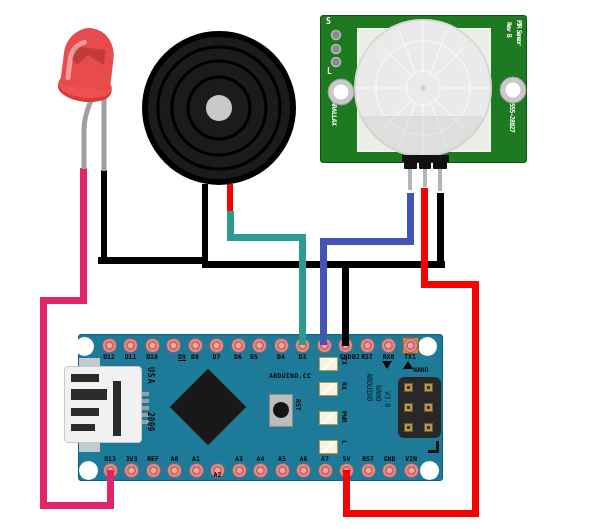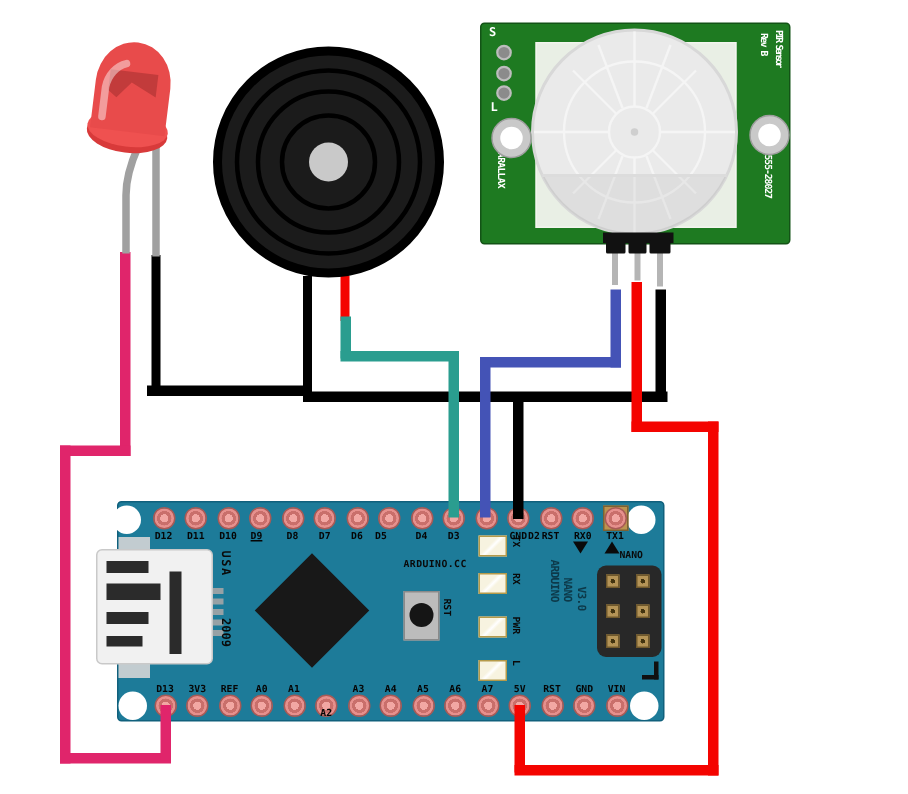--- a/index.html
+++ b/index.html
@@ -132,21 +132,21 @@
     <div class="corner-mark"></div>
 
     <div id="nano-pins-top">
         <div class="pad" style="left: 101.5px; top: 337.5px;"></div>
         <div class="pinlabel" style="left: 98px; top: 353px;">D12</div>
         <div class="pad" style="left: 123px; top: 337.5px;"></div>
         <div class="pinlabel" style="left: 119.5px; top: 353px;">D11</div>
         <div class="pad" style="left: 144.5px; top: 337.5px;"></div>
         <div class="pinlabel" style="left: 141px; top: 353px;">D10</div>
         <div class="pad" style="left: 166px; top: 337.5px;"></div>
-        <div class="pinlabel" style="left: 160px; top: 353px; text-decoration: underline;">D9</div>
+        <div class="pinlabel" style="left: 171px; top: 353px; text-decoration: underline;">D9</div>
         <div class="pad" style="left: 187.5px; top: 337.5px;"></div>
         <div class="pinlabel" style="left: 184px; top: 353px;">D8</div>
         <div class="pad" style="left: 209px; top: 337.5px;"></div>
         <div class="pinlabel" style="left: 205.5px; top: 353px;">D7</div>
         <div class="pad" style="left: 230.5px; top: 337.5px;"></div>
         <div class="pinlabel" style="left: 227px; top: 353px;">D6</div>
         <div class="pad" style="left: 252px; top: 337.5px;"></div>
         <div class="pinlabel" style="left: 243px; top: 353px;">D5</div>
         <div class="pad" style="left: 273.5px; top: 337.5px;"></div>
         <div class="pinlabel" style="left: 270px; top: 353px;">D4</div>

